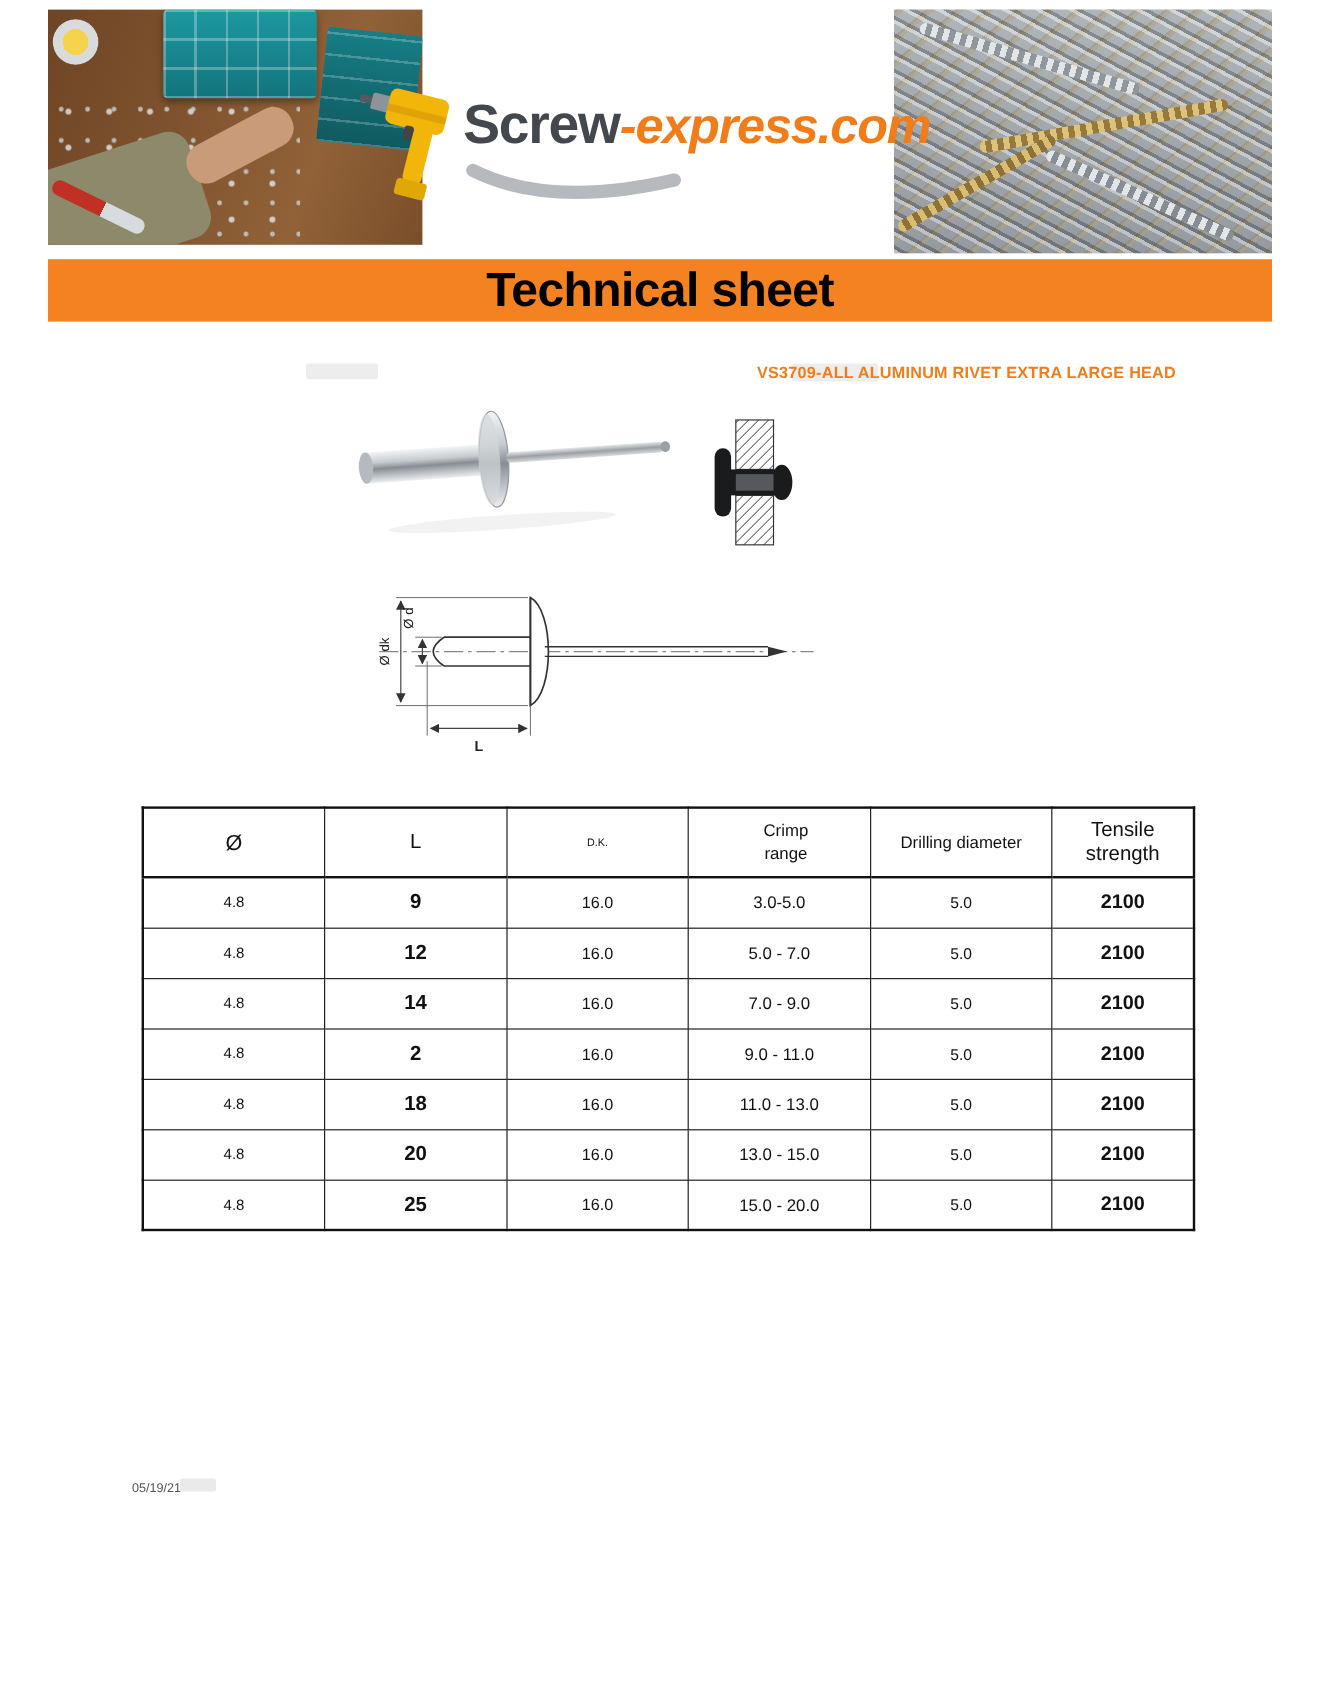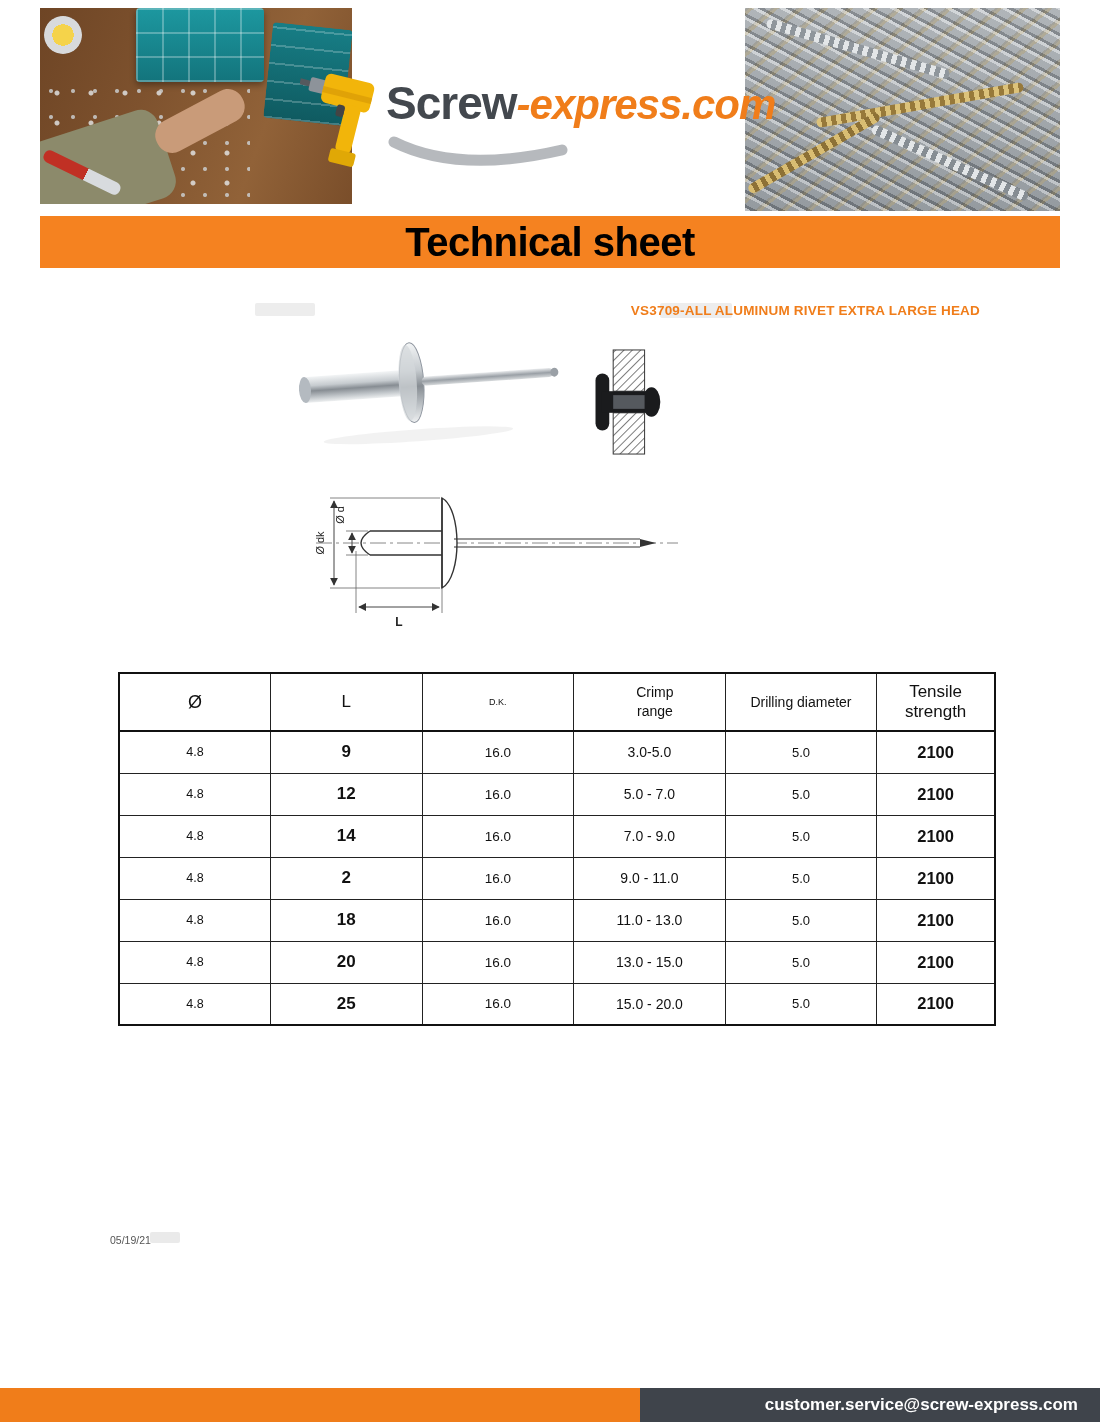--- a/index.html
+++ b/index.html
@@ -301,18 +301,14 @@
           <td class="col-crimp">15.0 - 20.0</td>
           <td class="col-drill">5.0</td>
           <td class="col-tensile">2100</td>
         </tr>
       </tbody>
   </table>
 
   <div class="blob blob-c"></div>
   <div class="doc-date">05/19/21</div>
 
-  <div class="footer">
-    <div class="footer-orange"></div>
-    <div class="footer-email">customer.service@screw-express.com</div>
-  </div>
 
 </div>
 
 </body></html>

